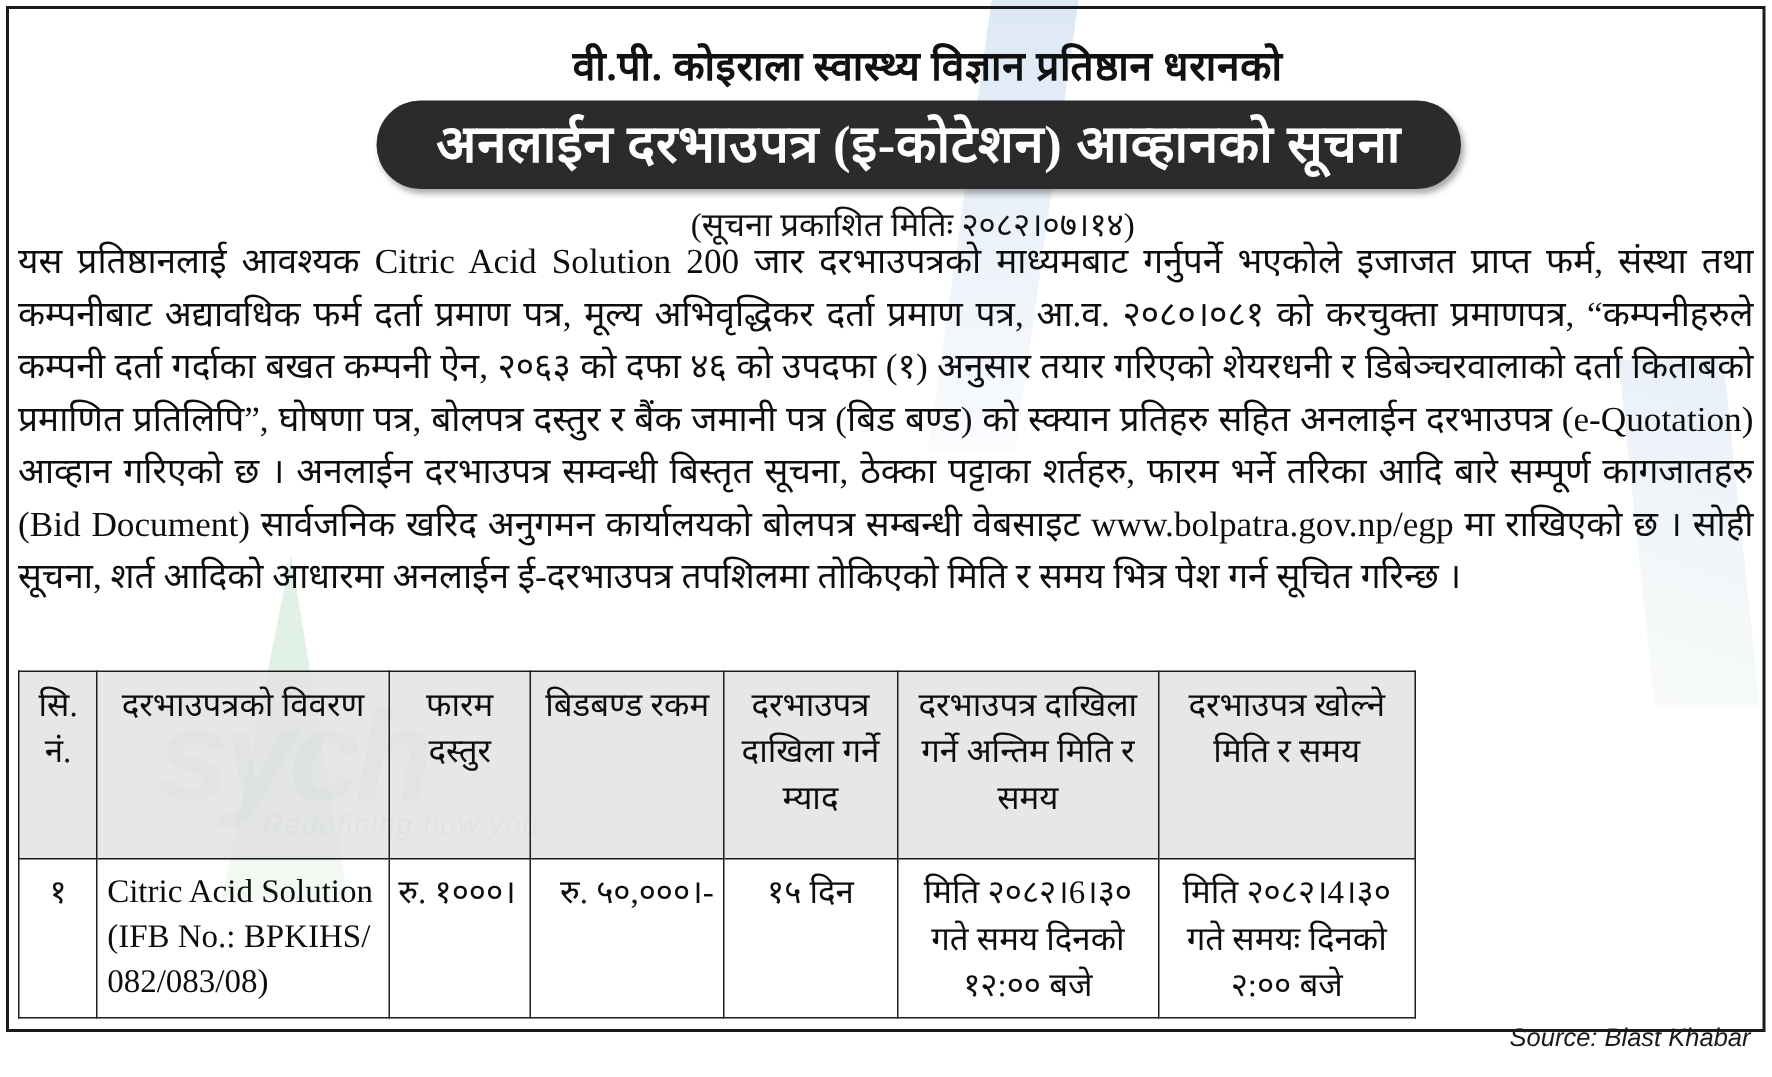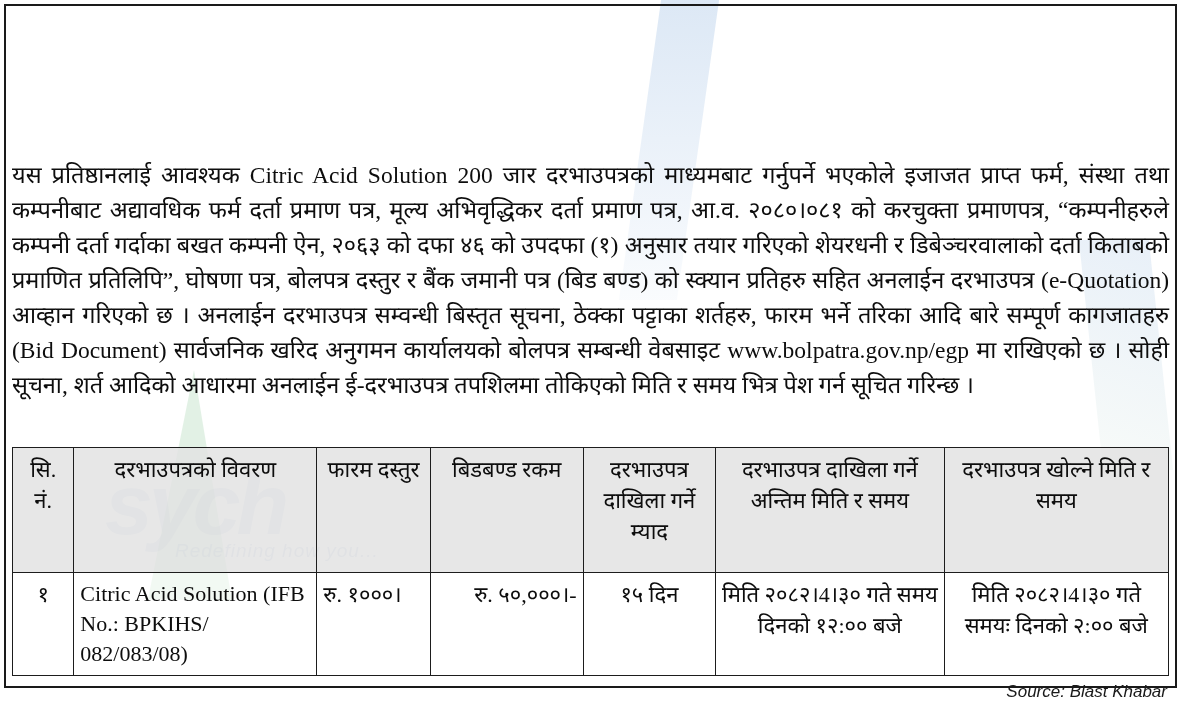--- a/index.html
+++ b/index.html
@@ -151,21 +151,21 @@
   }
   .body-text p {
     margin: 0;
   }
 
   
   .tender-table {
     position: absolute;
     left: 12px;
     top: 447px;
-    width: 1157px;
+    width: 932px;
     border-collapse: collapse;
     z-index: 3;
     background: transparent;
   }
   .tender-table th,
   .tender-table td {
     border: 1.6px solid #1d1d1d;
     font-family: "Liberation Serif", serif;
     color: #0d0d0d;
     padding: 6px 6px;
@@ -219,20 +219,27 @@
 
   <div class="wm wm-blue"></div>
   <div class="wm wm-green"></div>
   <div class="wm wm-right"></div>
   <div class="wm wm-text">sych</div>
   <div class="wm wm-sub">Redefining how you...</div>
 
   <div class="outer-border"></div>
 
 
+  <div class="header">
+    <div class="org-line">वी.पी. कोइराला स्वास्थ्य विज्ञान प्रतिष्ठान धरानको</div>
+    <div class="banner-wrap">
+      <div class="banner">अनलाईन दरभाउपत्र (इ-कोटेशन) आव्हानको सूचना</div>
+    </div>
+    <div class="pub-date">(सूचना प्रकाशित मितिः २०८२।०७।१४)</div>
+  </div>
 
   <div class="body-text">
     <p>यस प्रतिष्ठानलाई आवश्यक Citric Acid Solution 200 जार दरभाउपत्रको माध्यमबाट गर्नुपर्ने भएकोले इजाजत प्राप्त फर्म, संस्था तथा कम्पनीबाट अद्यावधिक फर्म दर्ता प्रमाण पत्र, मूल्य अभिवृद्धिकर दर्ता प्रमाण पत्र, आ.व. २०८०।०८१ को करचुक्ता प्रमाणपत्र, “कम्पनीहरुले कम्पनी दर्ता गर्दाका बखत कम्पनी ऐन, २०६३ को दफा ४६ को उपदफा (१) अनुसार तयार गरिएको शेयरधनी र डिबेञ्चरवालाको दर्ता किताबको प्रमाणित प्रतिलिपि”, घोषणा पत्र, बोलपत्र दस्तुर र बैंक जमानी पत्र (बिड बण्ड) को स्क्यान प्रतिहरु सहित अनलाईन दरभाउपत्र (e-Quotation) आव्हान गरिएको छ । अनलाईन दरभाउपत्र सम्वन्धी बिस्तृत सूचना, ठेक्का पट्टाका शर्तहरु, फारम भर्ने तरिका आदि बारे सम्पूर्ण कागजातहरु (Bid Document) सार्वजनिक खरिद अनुगमन कार्यालयको बोलपत्र सम्बन्धी वेबसाइट www.bolpatra.gov.np/egp मा राखिएको छ । सोही सूचना, शर्त आदिको आधारमा अनलाईन ई-दरभाउपत्र तपशिलमा तोकिएको मिति र समय भित्र पेश गर्न सूचित गरिन्छ ।</p>
   </div>
 
   <table class="tender-table">
     <thead>
       <tr>
         <th class="c-sn">सि. नं.</th>
         <th class="c-desc">दरभाउपत्रको विवरण</th>
@@ -243,21 +250,21 @@
         <th class="c-open">दरभाउपत्र खोल्ने मिति र समय</th>
       </tr>
     </thead>
     <tbody>
       <tr>
         <td class="c-sn">१</td>
         <td class="c-desc">Citric Acid Solution (IFB No.: BPKIHS/ 082/083/08)</td>
         <td class="c-fee">रु. १०००।</td>
         <td class="c-bond">रु. ५०,०००।-</td>
         <td class="c-period">१५ दिन</td>
-        <td class="c-deadline">मिति २०८२।4।३० गते समय दिनको १२:०० बजे</td>
+        <td class="c-deadline">मिति २०८२।6।३० गते समय दिनको १२:०० बजे</td>
         <td class="c-open">मिति २०८२।4।३० गते समयः दिनको २:०० बजे</td>
       </tr>
     </tbody>
   </table>
 
   <div class="source">Source: Blast Khabar</div>
 
 </div>
 
 </body></html>

